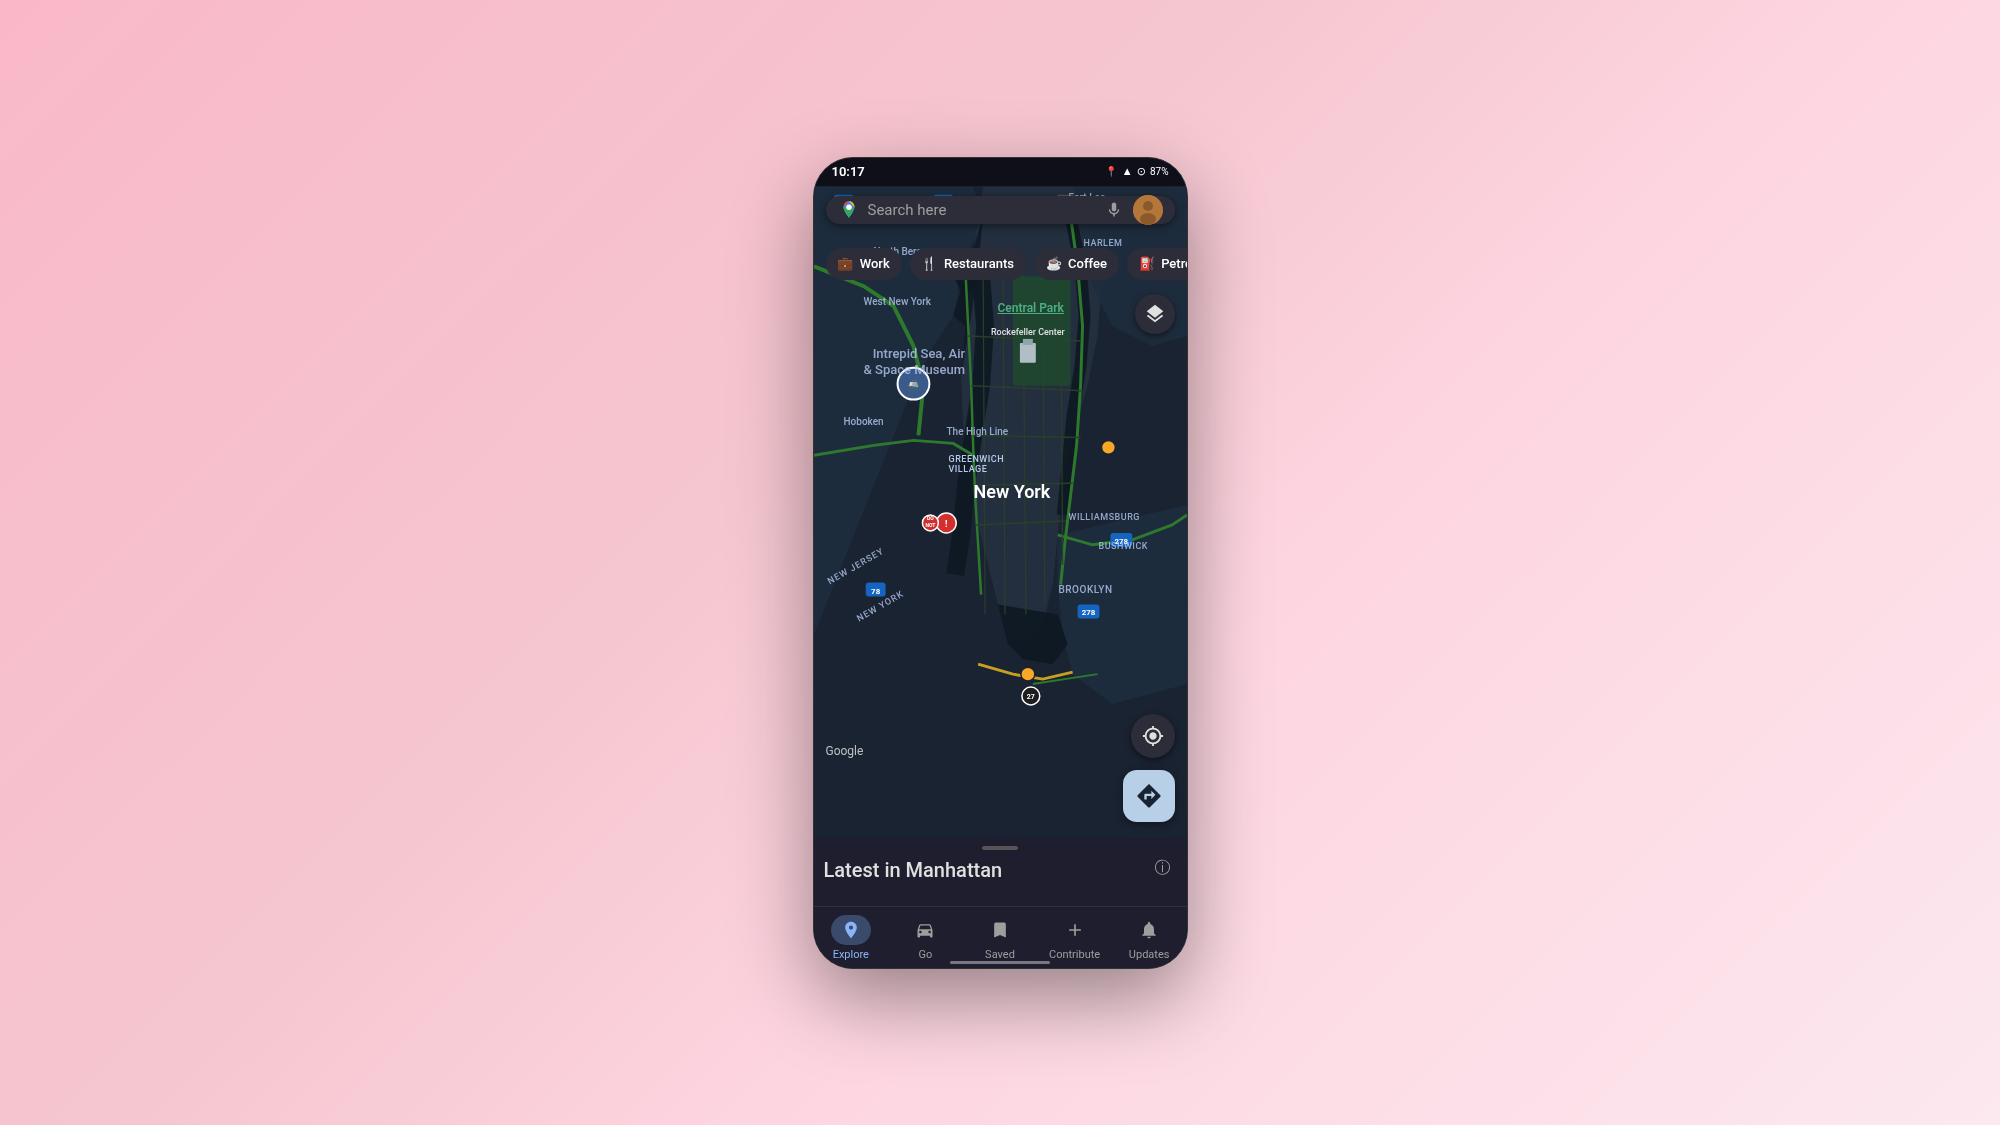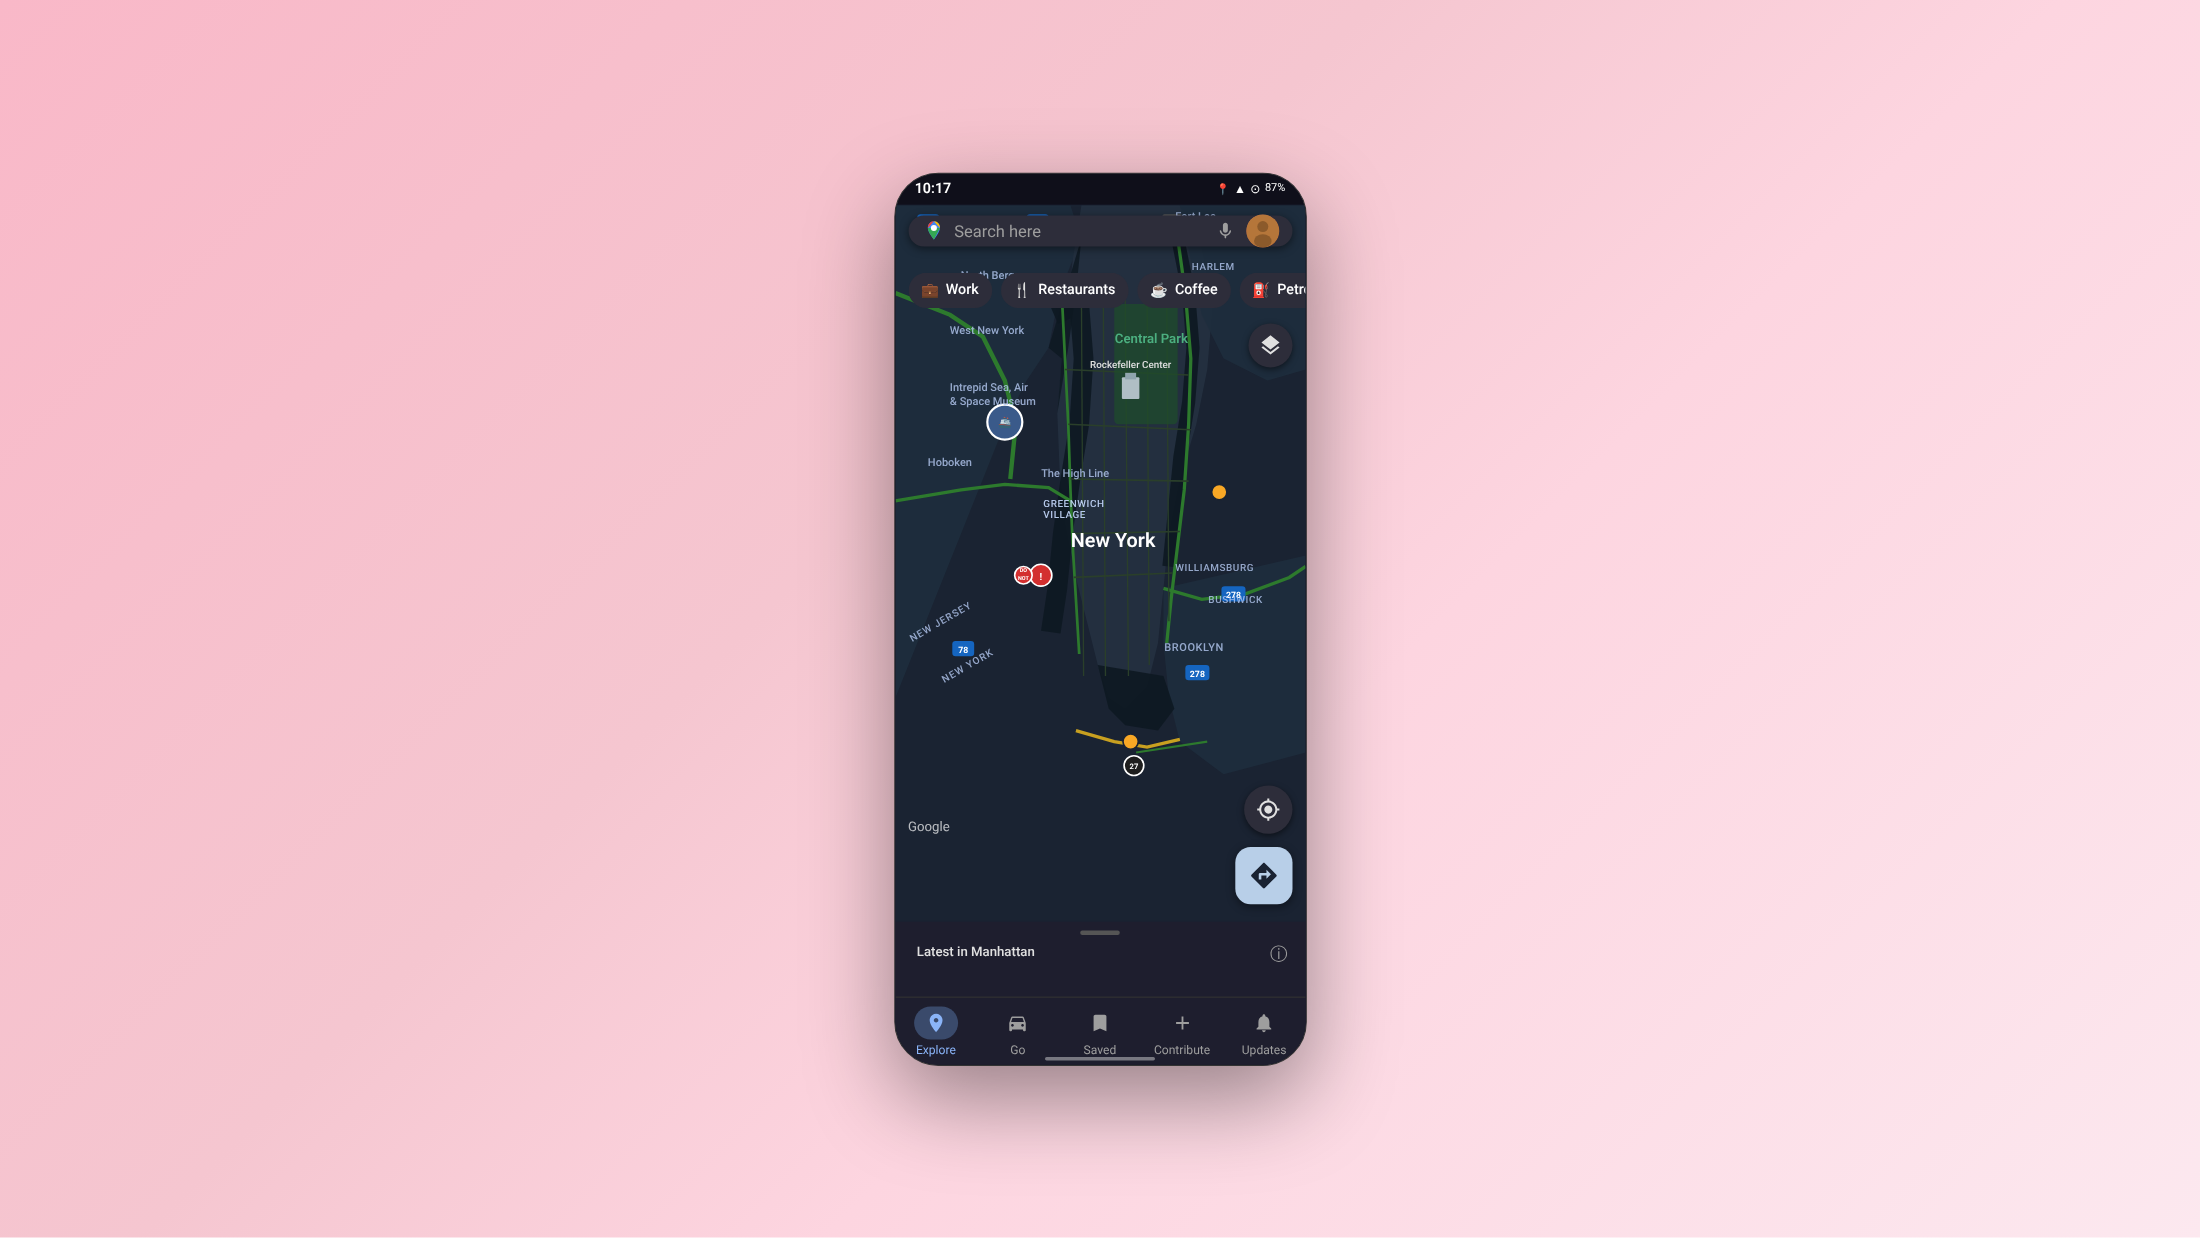--- a/index.html
+++ b/index.html
@@ -257,23 +257,23 @@
     }
     .sheet-handle {
       width: 36px;
       height: 4px;
       background: #555;
       border-radius: 2px;
       margin: 8px auto 0;
     }
     .sheet-title {
       color: #e0e0e0;
-      font-size: 12px;
+      font-size: 20px;
       font-weight: 500;
-      padding: 8px 20px 4px;
+      padding: 8px 10px 4px;
     }
     .sheet-info-icon {
       position: absolute;
       top: 20px;
       right: 16px;
       color: #9e9e9e;
       font-size: 16px;
     }
 
     
@@ -431,33 +431,33 @@
       <text x="117" y="342" text-anchor="middle" fill="white" font-size="5" font-weight="bold">NOT</text>
 
       <circle cx="100" cy="198" r="16" fill="#3a5a8a" stroke="white" stroke-width="2"></circle>
       <text x="100" y="202" text-anchor="middle" fill="white" font-size="10">🚢</text>
 
       <circle cx="296" cy="262" r="7" fill="#f9a825" stroke="#1a2332" stroke-width="1.5"></circle>
       <circle cx="215" cy="490" r="7" fill="#f9a825" stroke="#1a2332" stroke-width="1.5"></circle>
     </svg>
 
     <div class="map-label large" style="left:160px; top:295px;">New York</div>
-    <div class="map-label green" style="left:200px; top:115px;">Central Park</div>
+    <div class="map-label green" style="left:184px; top:115px;text-decoration:underline;">Central Park</div>
     <div class="map-label small" style="left:30px; top:230px;">Hoboken</div>
     <div class="map-label small" style="left:60px; top:60px;">North Bergen</div>
     <div class="map-label small" style="left:50px; top:110px;">West New York</div>
     <div class="map-label medium" style="left:135px; top:268px; font-size:9px; letter-spacing:0.5px;">GREENWICH<br>VILLAGE</div>
     <div class="map-label small" style="left:255px; top:326px; font-size:9px; letter-spacing:0.5px;">WILLIAMSBURG</div>
     <div class="map-label small" style="left:245px; top:398px; font-size:10px; letter-spacing:0.5px;">BROOKLYN</div>
     <div class="map-label small" style="left:285px; top:355px; font-size:9px; letter-spacing:0.5px;">BUSHWICK</div>
     <div class="map-label small" style="left:190px; top:20px;">Edgewater</div>
     <div class="map-label small" style="left:255px; top:6px;">Fort Lee</div>
     <div class="map-label small" style="left:270px; top:52px; font-size:9px; letter-spacing:0.5px;">HARLEM</div>
     <div class="map-label small" style="left:133px; top:240px;">The High Line</div>
-    <div class="map-label small" style="left:50px; top:160px; font-size:10px; line-height:1.3;">Intrepid Sea, Air<br>&amp; Space Museum</div>
+    <div class="map-label small" style="left:50px; top:160px; font-size:13px; line-height:1.3;text-align:right;">Intrepid Sea, Air<br>&amp; Space Museum</div>
     <div class="map-label small" style="left:10px; top:375px; font-size:9px; letter-spacing:1px; transform:rotate(-30deg);">NEW JERSEY</div>
     <div class="map-label small" style="left:40px; top:415px; font-size:9px; letter-spacing:1px; transform:rotate(-30deg);">NEW YORK</div>
 
     <div class="search-bar">
 
       <svg class="google-maps-icon" viewBox="0 0 40 40" xmlns="http://www.w3.org/2000/svg">
         <circle cx="20" cy="20" r="20" fill="transparent"></circle>
 
         <path d="M20 4 C14 4 10 9 10 15 C10 22 20 34 20 34 C20 34 30 22 30 15 C30 9 26 4 20 4Z" fill="#4285F4"></path>
         <path d="M20 4 C14 4 10 9 10 15 Z" fill="#EA4335"></path>

